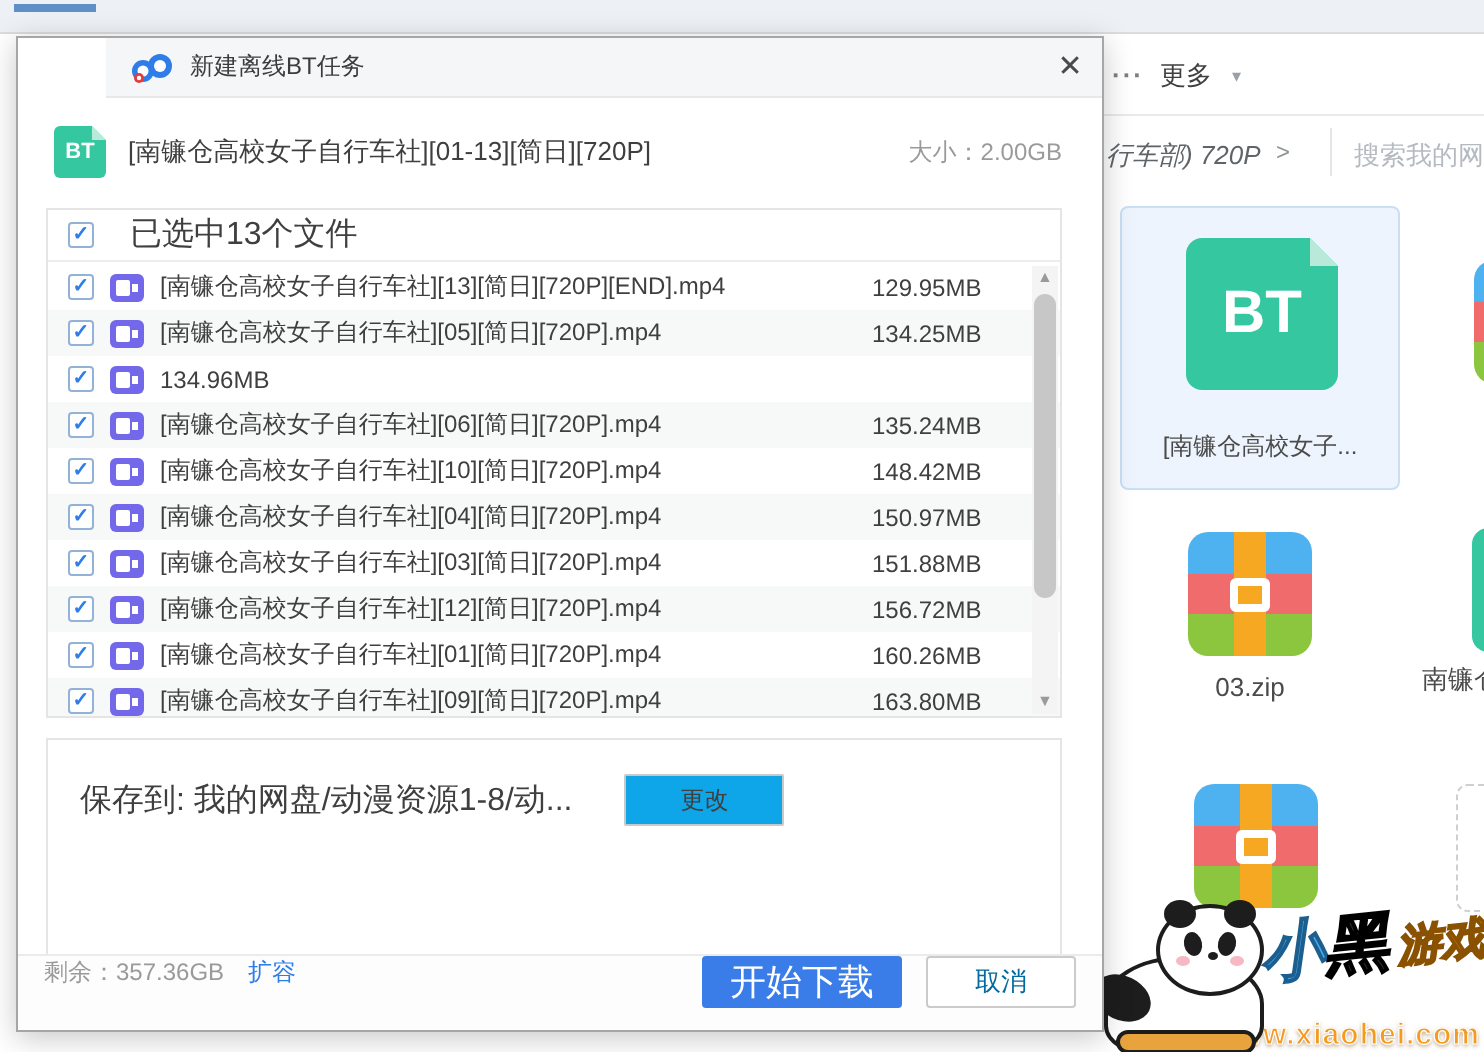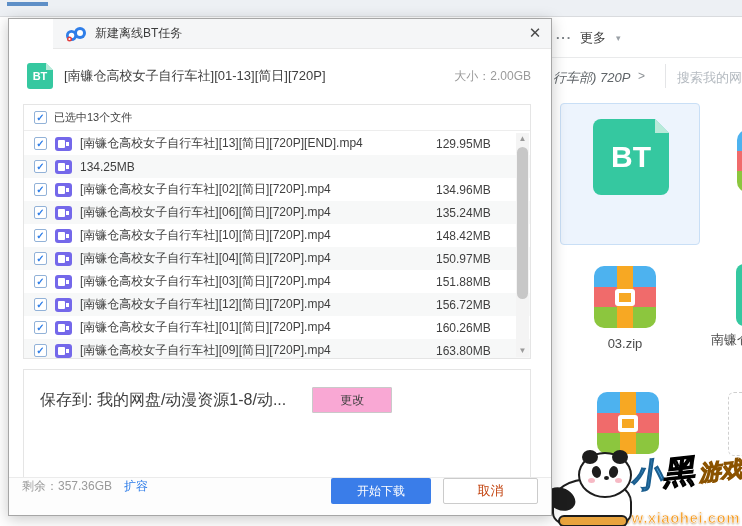--- a/index.html
+++ b/index.html
@@ -67,48 +67,48 @@
   .dlg-close { position:absolute; right:6px; top:4px; width:20px; height:20px; font-size:15px; color:#4a4a4a; display:flex; align-items:center; justify-content:center; cursor:pointer; }
 
   .task-row { display:flex; align-items:center; padding:14px 20px 0 18px; }
   .bt-icon-sm { position:relative; width:26px; height:26px; background:#35c8a0; border-radius:3px; color:#fff; font-weight:bold; font-size:11px; display:flex; align-items:center; justify-content:center; flex:none; }
   .bt-icon-sm::after { content:""; position:absolute; top:0; right:0; border-top:7px solid #fff; border-left:7px solid transparent; }
   .bt-icon-sm::before { content:""; position:absolute; top:0; right:0; border-bottom:7px solid #b9ead9; border-right:7px solid transparent; }
   .task-name { flex:1; margin-left:11px; font-size:13px; color:#3f3f3f; white-space:nowrap; overflow:hidden; }
   .task-size { font-size:12px; color:#9a9a9a; white-space:nowrap; }
 
   .file-box { position:absolute; left:14px; top:85px; width:508px; height:255px; border:1px solid #e5e5e5; }
-  .sel-row { height:26px; border-bottom:1px solid #ededed; display:flex; align-items:center; padding-left:10px; font-size:11px; color:#3f3f3f; background:#fff; }
+  .sel-row { height:26px; border-bottom:1px solid #ededed; display:flex; align-items:center; padding-left:10px; font-size:16px; color:#3f3f3f; background:#fff;gap:11px; }
   .cb { width:13px; height:13px; border:1px solid #92b2d8; border-radius:2px; background:#fff; display:inline-flex; align-items:center; justify-content:center; color:#2f7ee8; font-size:10px; font-weight:bold; flex:none; }
   .cb::after { content:"✓"; line-height:1; }
   .sel-label { margin-left:7px; }
   .file-list { position:absolute; left:0; top:27px; right:0; bottom:0; overflow:hidden; }
   .file-row { height:23px; display:flex; align-items:center; padding:0 14px 0 10px; font-size:12px; color:#3f3f3f; background:#fff; }
   .file-row:nth-child(even) { background:#f7f8f8; }
   .vicon { position:relative; width:17px; height:14px; background:#7468ea; border-radius:3px; margin:0 8px; flex:none; }
   .vicon::after { content:""; position:absolute; left:3px; top:3px; width:7px; height:8px; background:#fff; border-radius:1px; }
   .vicon::before { content:""; position:absolute; right:3px; top:5px; width:3px; height:4px; background:#fff; }
   .fname { flex:1; white-space:nowrap; overflow:hidden; }
   .fsize { width:80px; flex:none; white-space:nowrap; }
   .scrollbar { position:absolute; right:1px; top:28px; bottom:1px; width:13px; background:#f4f4f4; }
   .sb-up, .sb-down { position:absolute; left:0; width:13px; height:12px; font-size:8px; color:#9a9a9a; text-align:center; line-height:12px; }
   .sb-up { top:0; } .sb-down { bottom:0; }
   .sb-thumb { position:absolute; left:1px; top:14px; width:11px; height:152px; background:#c7c7c7; border-radius:6px; }
 
   .save-box { position:absolute; left:14px; top:350px; width:508px; height:110px; border:1px solid #e5e5e5; }
   .save-row { display:flex; align-items:center; margin:17px 0 0 16px; }
   .save-label { font-size:16px; color:#3f3f3f; white-space:nowrap; }
-  .change-btn { margin-left:26px; width:80px; height:26px; border:1px solid #c9c9c9; background:#f9a8d4; border-radius:1px; font-size:12px; color:#3f3f3f; display:flex; align-items:center; justify-content:center; cursor:pointer; }
+  .change-btn { margin-left:26px; width:80px; height:26px; border:1px solid #c9c9c9; background:#0ea5e9; border-radius:1px; font-size:12px; color:#3f3f3f; display:flex; align-items:center; justify-content:center; cursor:pointer; }
 
   .dlg-footer { position:absolute; left:0; bottom:0; width:100%; height:38px; border-top:1px solid #ebebeb; background:#fdfdfd; display:flex; align-items:flex-start; padding:0 13px; }
   .remain { font-size:12px; color:#9a9a9a; white-space:nowrap; }
   .expand-link { font-size:12px; color:#2d7ce8; margin-left:12px; cursor:pointer; }
   .footer-spacer { flex:1; }
-  .btn-start { width:100px; height:26px; background:#3a7de9; color:#fff; font-size:12px; border-radius:2px; display:flex; align-items:center; justify-content:center; cursor:pointer; margin-right:12px; }
-  .btn-cancel { width:95px; height:26px; background:#fff; border:1px solid #cbcbcb; color:#c2410c; font-size:13px; border-radius:2px; display:flex; align-items:center; justify-content:center; cursor:pointer; }
+  .btn-start { width:100px; height:26px; background:#3a7de9; color:#fff; font-size:18px; border-radius:2px; display:flex; align-items:center; justify-content:center; cursor:pointer; margin-right:12px; }
+  .btn-cancel { width:75px; height:26px; background:#fff; border:1px solid #cbcbcb; color:#0369a1; font-size:13px; border-radius:2px; display:flex; align-items:center; justify-content:center; cursor:pointer; }
 </style>
 </head>
 <body>
 
 <div class="screen">
 
   <div class="top-strip">
     <div class="tab-indicator"></div>
   </div>
 
@@ -120,20 +120,21 @@
   <div class="toolbar-divider"></div>
   <div class="breadcrumb-row">
     <span class="bc-path">行车部) 720P</span>
     <span class="bc-arrow">&gt;</span>
     <span class="bc-divider"></span>
     <span class="bc-search">搜索我的网盘</span>
   </div>
 
   <div class="bt-card">
     <div class="bt-icon-lg">BT</div>
+    <div class="bt-card-label">[南镰仓高校女子...</div>
   </div>
   <div class="zip-icon" style="left:737px; top:130px;">
     <div class="zip-stripes">
         <div class="zs-top"></div>
         <div class="zs-mid"></div>
         <div class="zs-bot"></div>
       </div>
 
   </div>
   <div class="zip-icon" style="left:594px; top:266px;">
@@ -212,27 +213,27 @@
           <div class="file-row">
             <span class="cb"></span>
             <span class="vicon"></span>
             <span class="fname">[南镰仓高校女子自行车社][13][简日][720P][END].mp4</span>
             <span class="fsize">129.95MB</span>
           </div>
 
           <div class="file-row">
             <span class="cb"></span>
             <span class="vicon"></span>
+            <span class="fname">[南镰仓高校女子自行车社][05][简日][720P].mp4</span>
             <span class="fsize">134.25MB</span>
           </div>
 
           <div class="file-row">
             <span class="cb"></span>
             <span class="vicon"></span>
-            <span class="fname">[南镰仓高校女子自行车社][02][简日][720P].mp4</span>
             <span class="fsize">134.96MB</span>
           </div>
 
           <div class="file-row">
             <span class="cb"></span>
             <span class="vicon"></span>
             <span class="fname">[南镰仓高校女子自行车社][06][简日][720P].mp4</span>
             <span class="fsize">135.24MB</span>
           </div>
 

